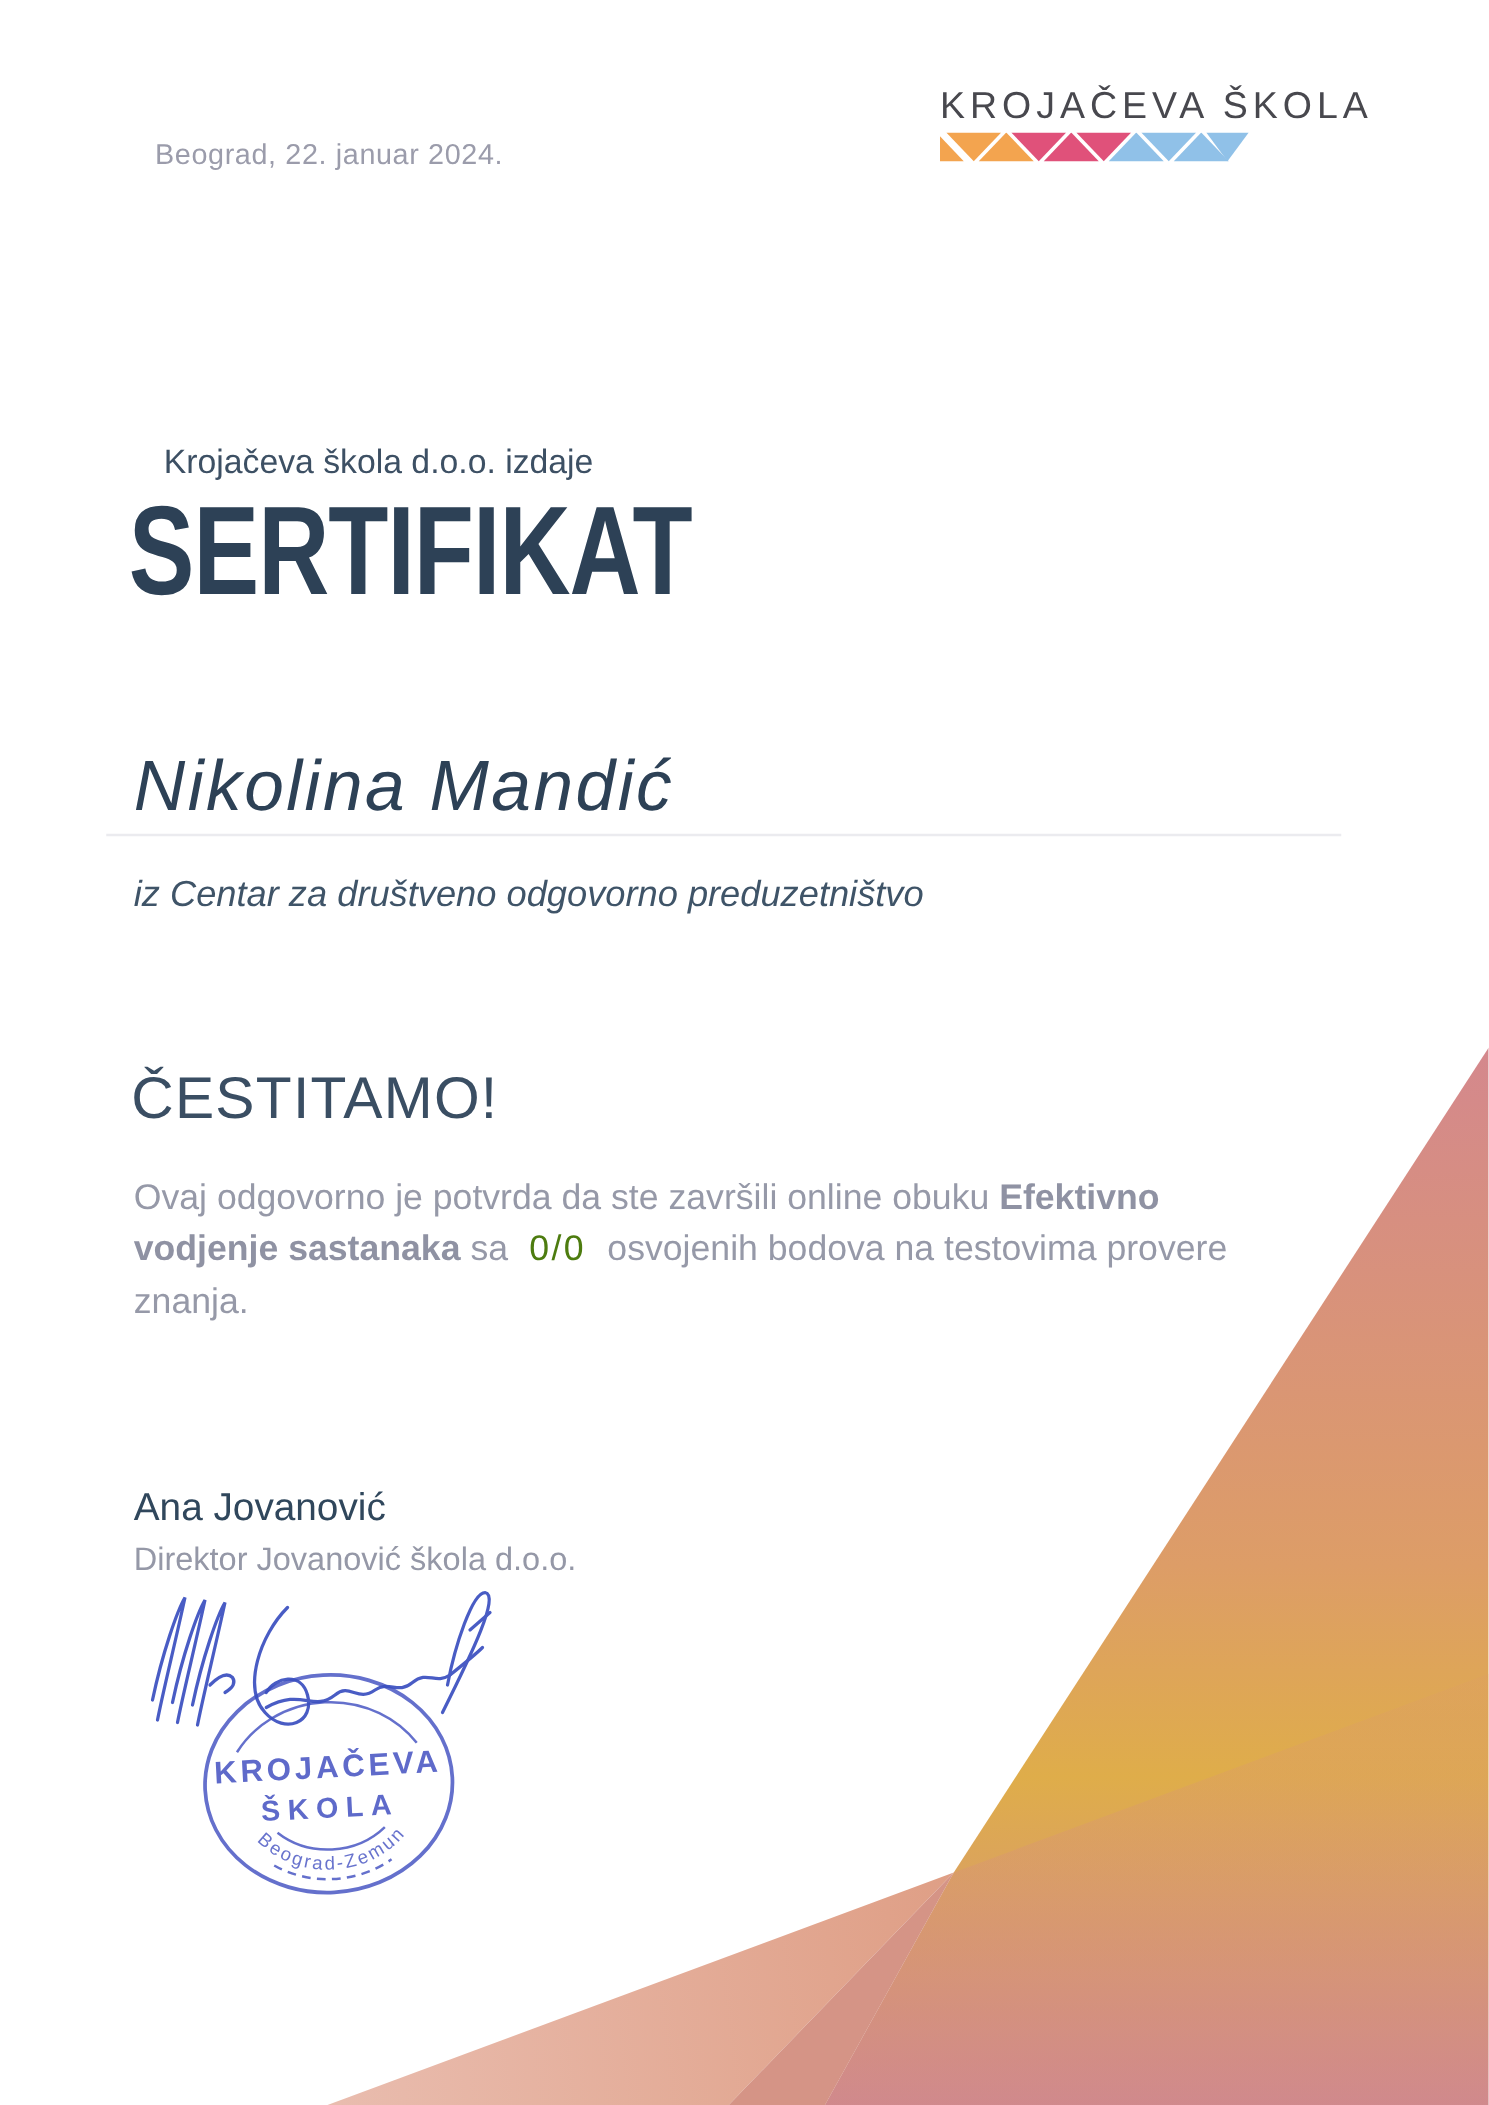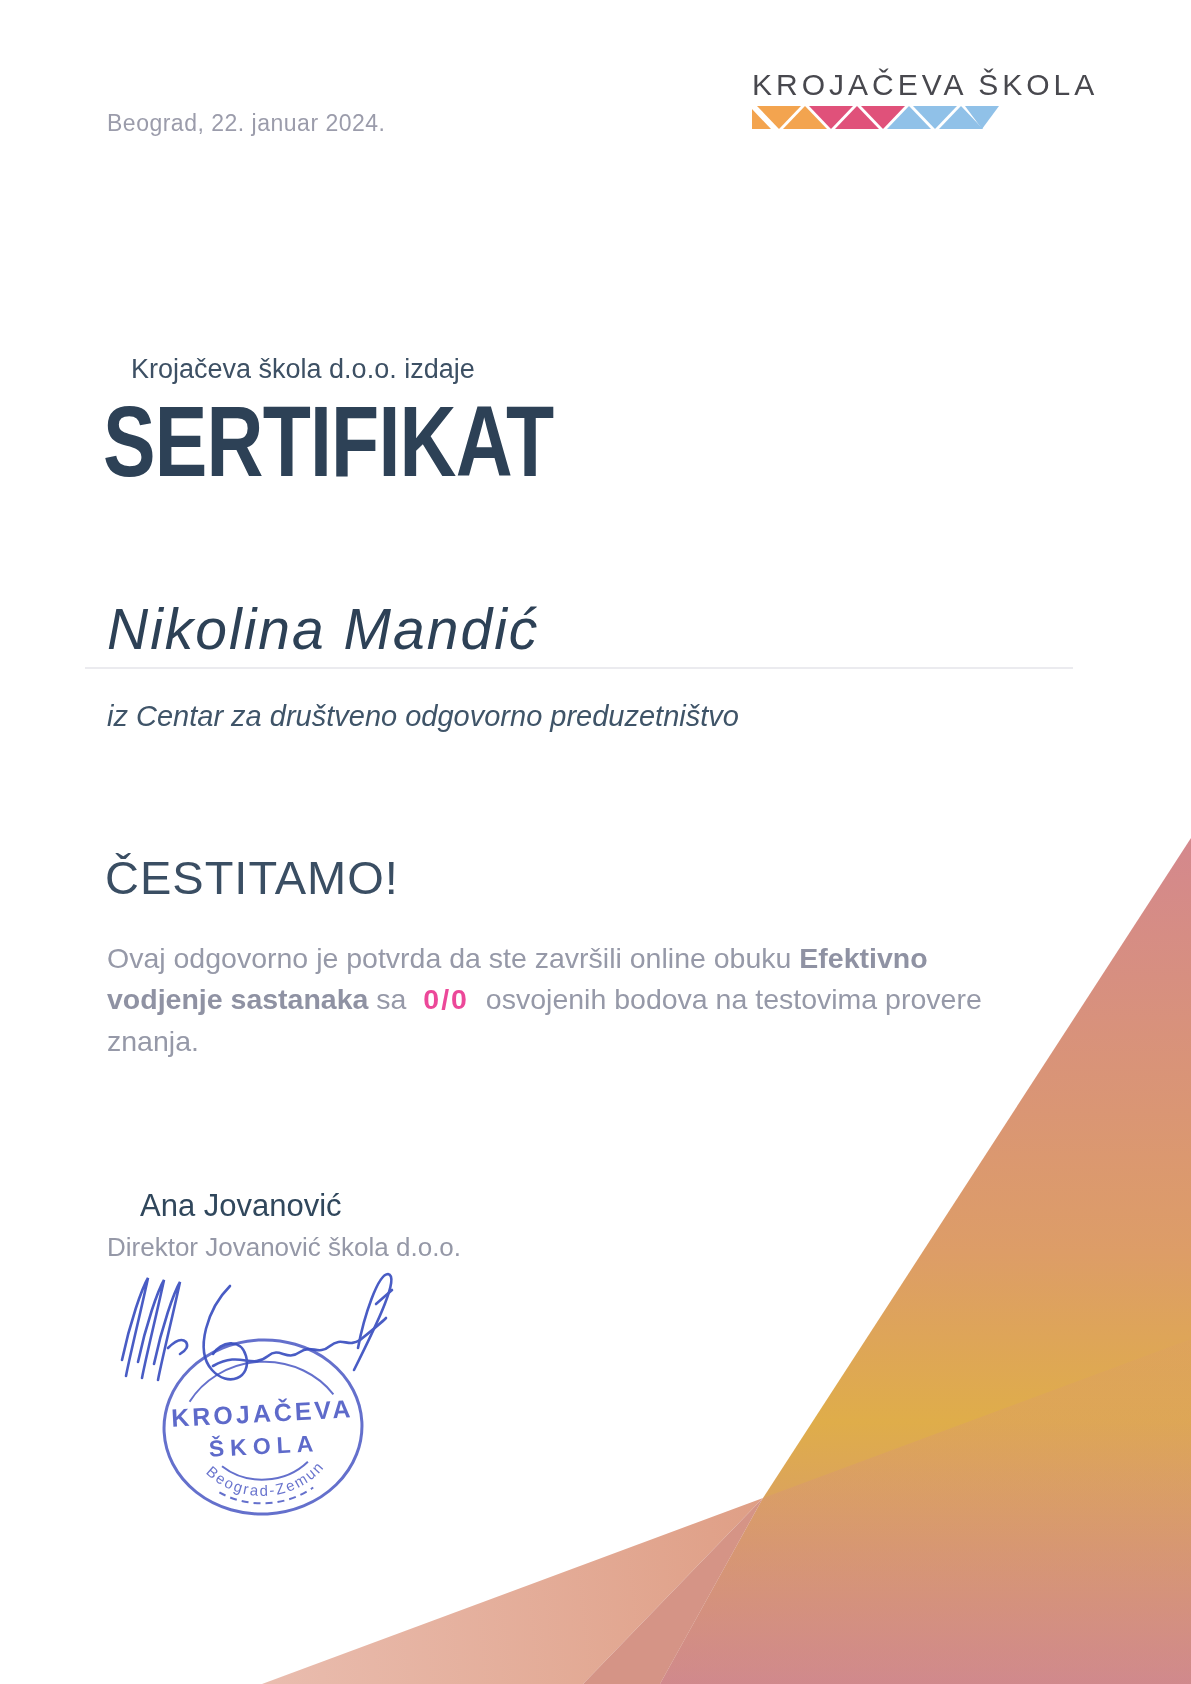--- a/index.html
+++ b/index.html
@@ -1,42 +1,42 @@
 <!DOCTYPE html>
 <html><head>
 <meta charset="utf-8">
 <style>
   html,body{margin:0;padding:0;background:#fff;}
   .page{
     position:relative;width:1191px;height:1684px;background:#ffffff;
     overflow:hidden;font-family:"Liberation Sans",sans-serif;
   }
   .abs{position:absolute;}
-  .date-line{left:107px;top:110px;font-size:23px;color:#9b9cab;letter-spacing:.5px;}
+  .date-line{left:124px;top:110px;font-size:23px;color:#9b9cab;letter-spacing:.5px;}
   .logo-text{left:752px;top:68px;font-size:30px;color:#48484e;letter-spacing:4px;font-weight:400;}
   .logo-strip{left:752px;top:106px;}
   .issuer-line{left:107px;top:354px;font-size:27px;color:#3d5064;margin-left:24px;}
   .cert-title{
     left:103px;top:384px;font-size:101px;font-weight:700;color:#2d4156;
     letter-spacing:-1px;transform:scaleX(.78);transform-origin:left top;white-space:nowrap;
   }
   .recipient-name{
     left:107px;top:596px;font-family:Liberation Sans, sans-serif;
     font-style:italic;font-size:57px;color:#2d4156;letter-spacing:2px;white-space:nowrap;
   }
   .name-underline{left:85px;top:667px;width:988px;height:2px;background:#ebebef;}
   .recipient-origin{left:107px;top:700px;font-size:29px;font-style:italic;color:#3f5468;}
   .congrats{left:105px;top:850px;font-size:47px;color:#3a4e63;letter-spacing:1px;}
   .body-par{
     left:107px;top:938px;width:890px;font-size:28.5px;line-height:1.45;
     color:#9699a8;margin:0;
   }
   .body-par b{font-weight:700;color:#8f92a3;}
-  .score{font-weight:700;padding:0 9px;letter-spacing:2px;color:#ec4899;}
-  .signer-name{left:107px;top:1188px;font-size:31px;color:#30475c;margin-left:33px;}
+  .score{font-weight:400;padding:0 9px;letter-spacing:2px;color:#4d7c0f;}
+  .signer-name{left:107px;top:1188px;font-size:31px;color:#30475c;}
   .signer-title{left:107px;top:1232px;font-size:26px;color:#9598a7;}
   .bg-svg{left:0;top:0;}
   .stamp-svg{left:158px;top:1332px;}
   .sig-svg{left:92px;top:1258px;}
 </style>
 </head>
 <body>
 
 <div class="page">
 

